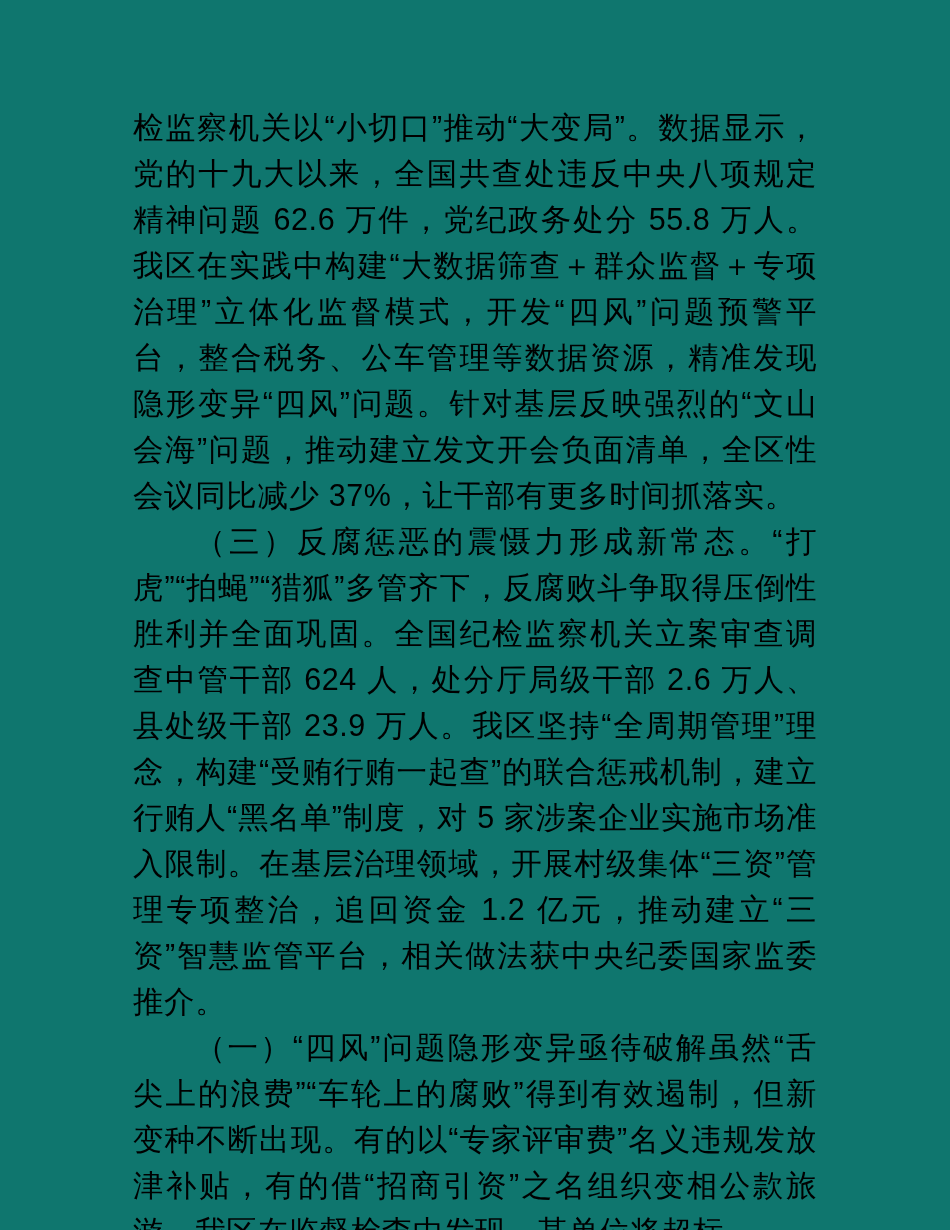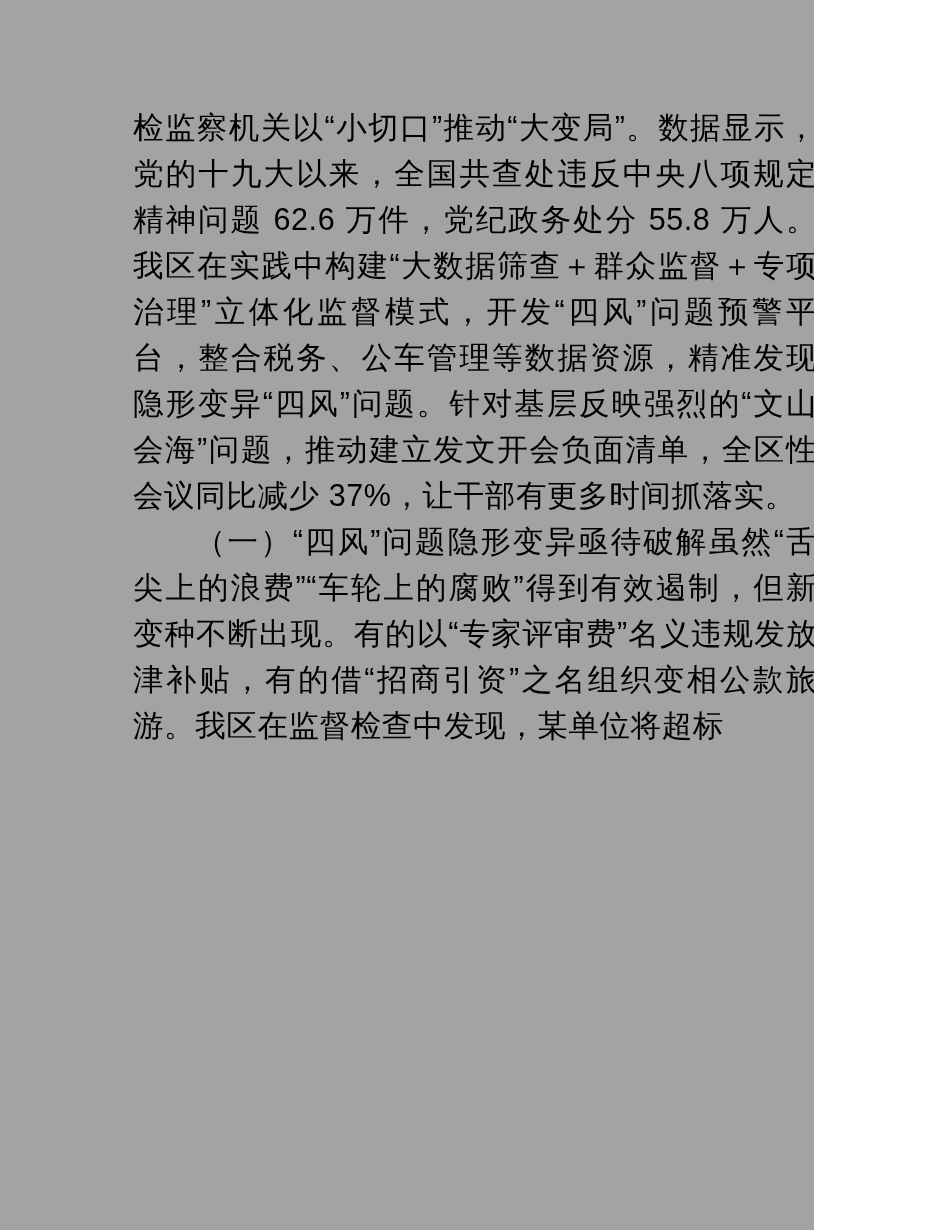--- a/index.html
+++ b/index.html
@@ -6,23 +6,23 @@
     margin: 0;
     padding: 0;
     background: #ffffff;
   }
   body {
     font-family: "Liberation Sans", "DejaVu Sans", sans-serif;
     color: #000000;
   }
   .page {
     position: relative;
-    width: 814px;
+    width: 950px;
     height: 1230px;
-    background: #a3a3a3;
+    background: #0f766e;
     overflow: hidden;
     box-sizing: border-box;
     padding-left: 27px;
   }
   .doc-body {
     position: absolute;
     left: 133px;
     top: 104px;
     width: 684px;
   }
@@ -51,19 +51,20 @@
 </style>
 </head>
 <body>
 
 <div class="page">
 
   <div class="doc-body">
 
     <p class="para cont">检监察机关以“小切口”推动“大变局”。数据显示，党的十九大以来，全国共查处违反中央八项规定精神问题 62.6 万件，党纪政务处分 55.8 万人。我区在实践中构建“大数据筛查＋群众监督＋专项治理”立体化监督模式，开发“四风”问题预警平台，整合税务、公车管理等数据资源，精准发现隐形变异“四风”问题。针对基层反映强烈的“文山会海”问题，推动建立发文开会负面清单，全区性会议同比减少 37%，让干部有更多时间抓落实。</p>
 
+    <p class="para indent">（三）反腐惩恶的震慑力形成新常态。“打虎”“拍蝇”“猎狐”多管齐下，反腐败斗争取得压倒性胜利并全面巩固。全国纪检监察机关立案审查调查中管干部 624 人，处分厅局级干部 2.6 万人、县处级干部 23.9 万人。我区坚持“全周期管理”理念，构建“受贿行贿一起查”的联合惩戒机制，建立行贿人“黑名单”制度，对 5 家涉案企业实施市场准入限制。在基层治理领域，开展村级集体“三资”管理专项整治，追回资金 1.2 亿元，推动建立“三资”智慧监管平台，相关做法获中央纪委国家监委推介。</p>
 
 
     <p class="para indent">（一）“四风”问题隐形变异亟待破解虽然“舌尖上的浪费”“车轮上的腐败”得到有效遏制，但新变种不断出现。有的以“专家评审费”名义违规发放津补贴，有的借“招商引资”之名组织变相公款旅游。我区在监督检查中发现，某单位将超标</p>
 
   </div>
 
 </div>
 
 </body></html>

